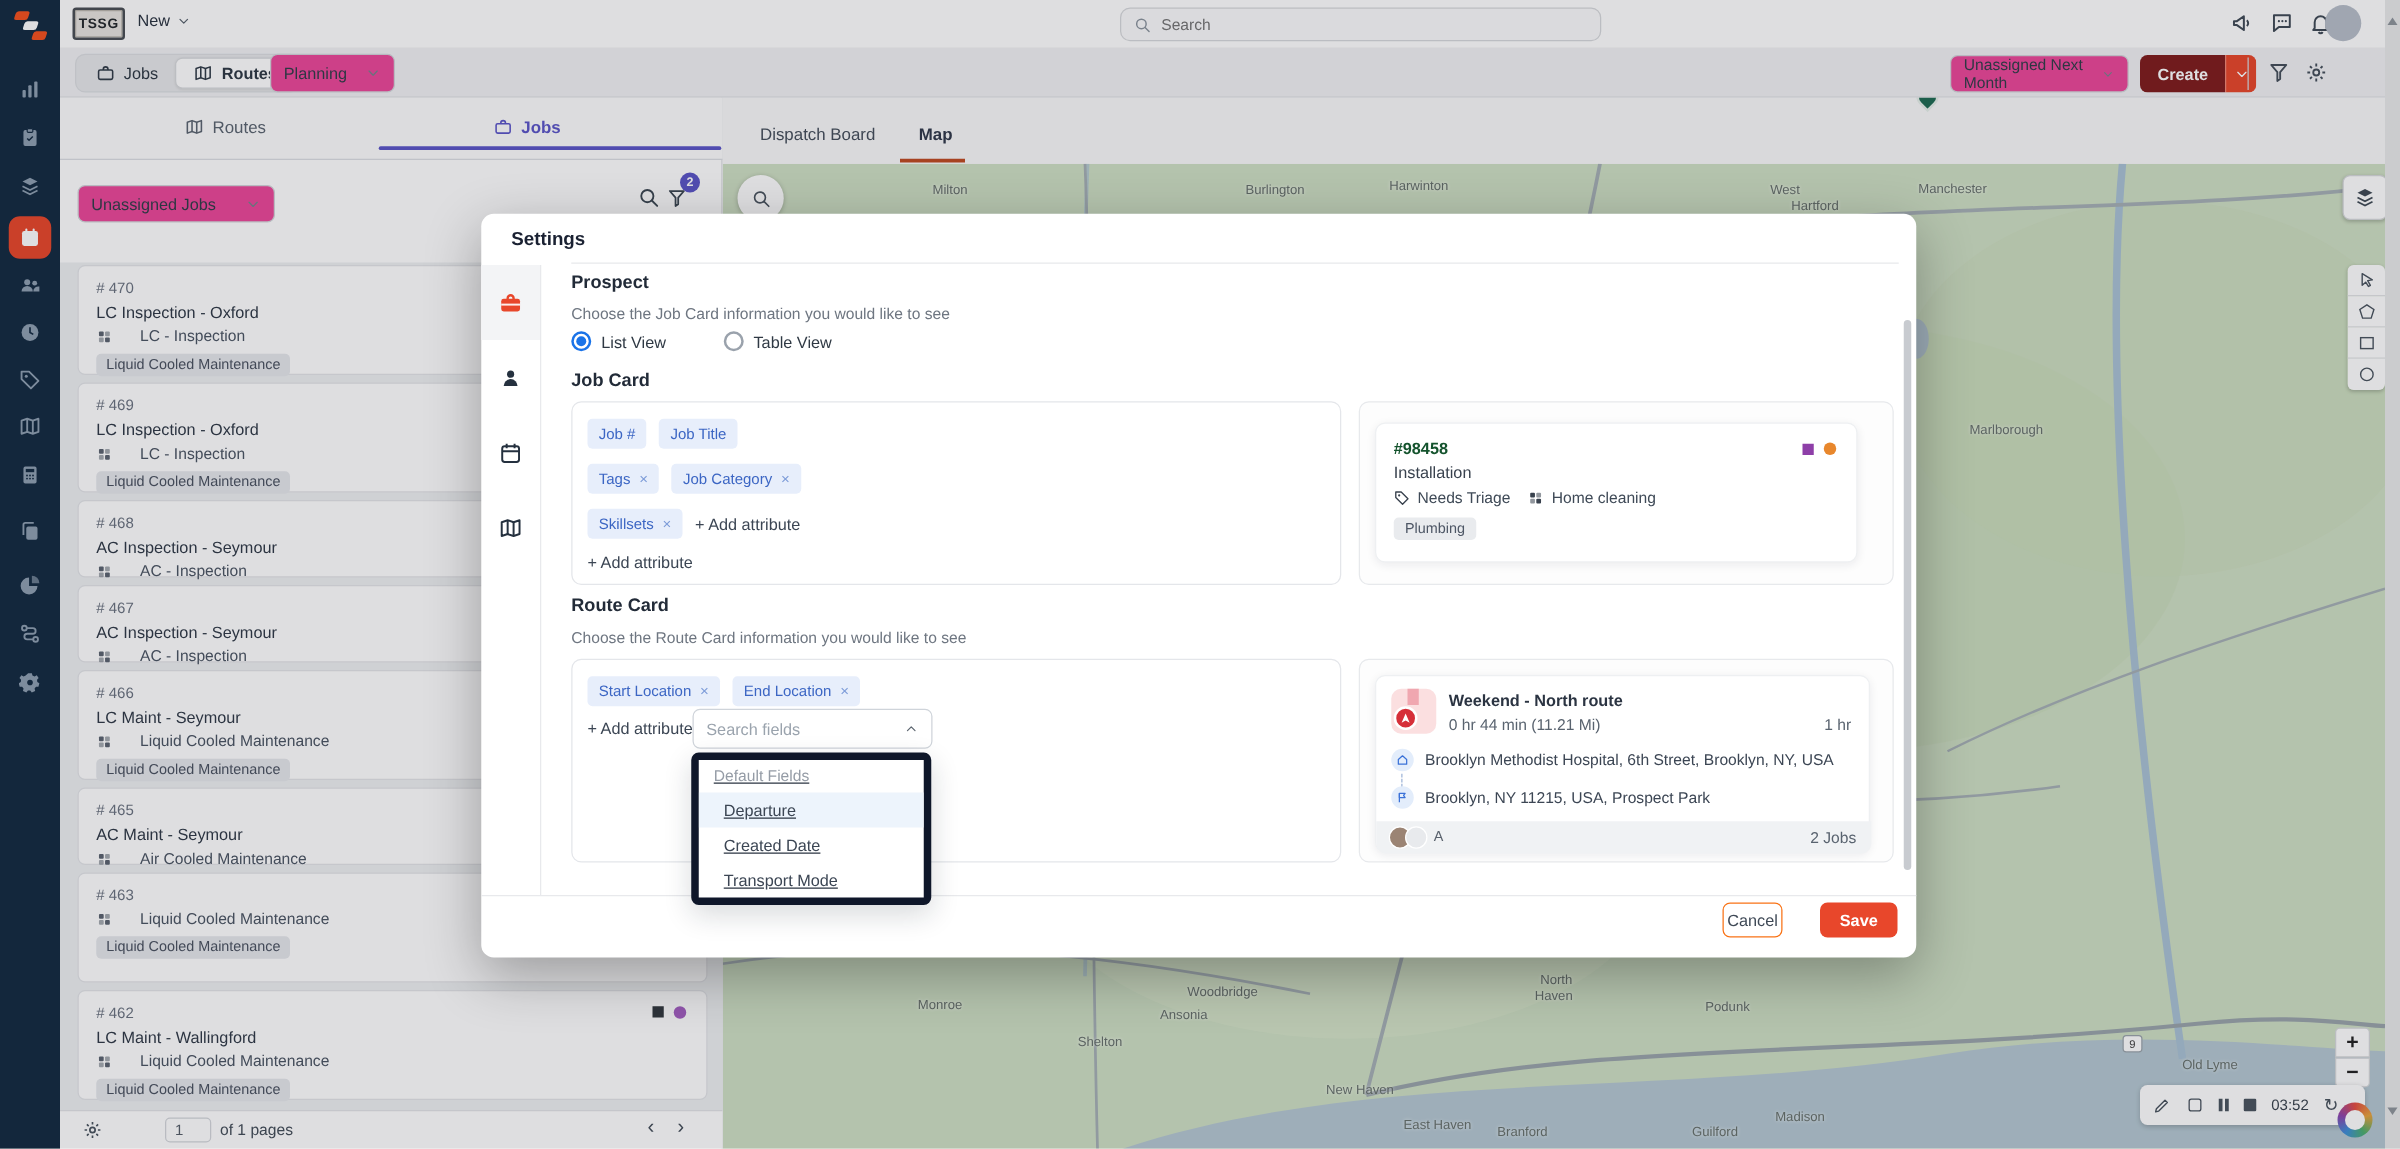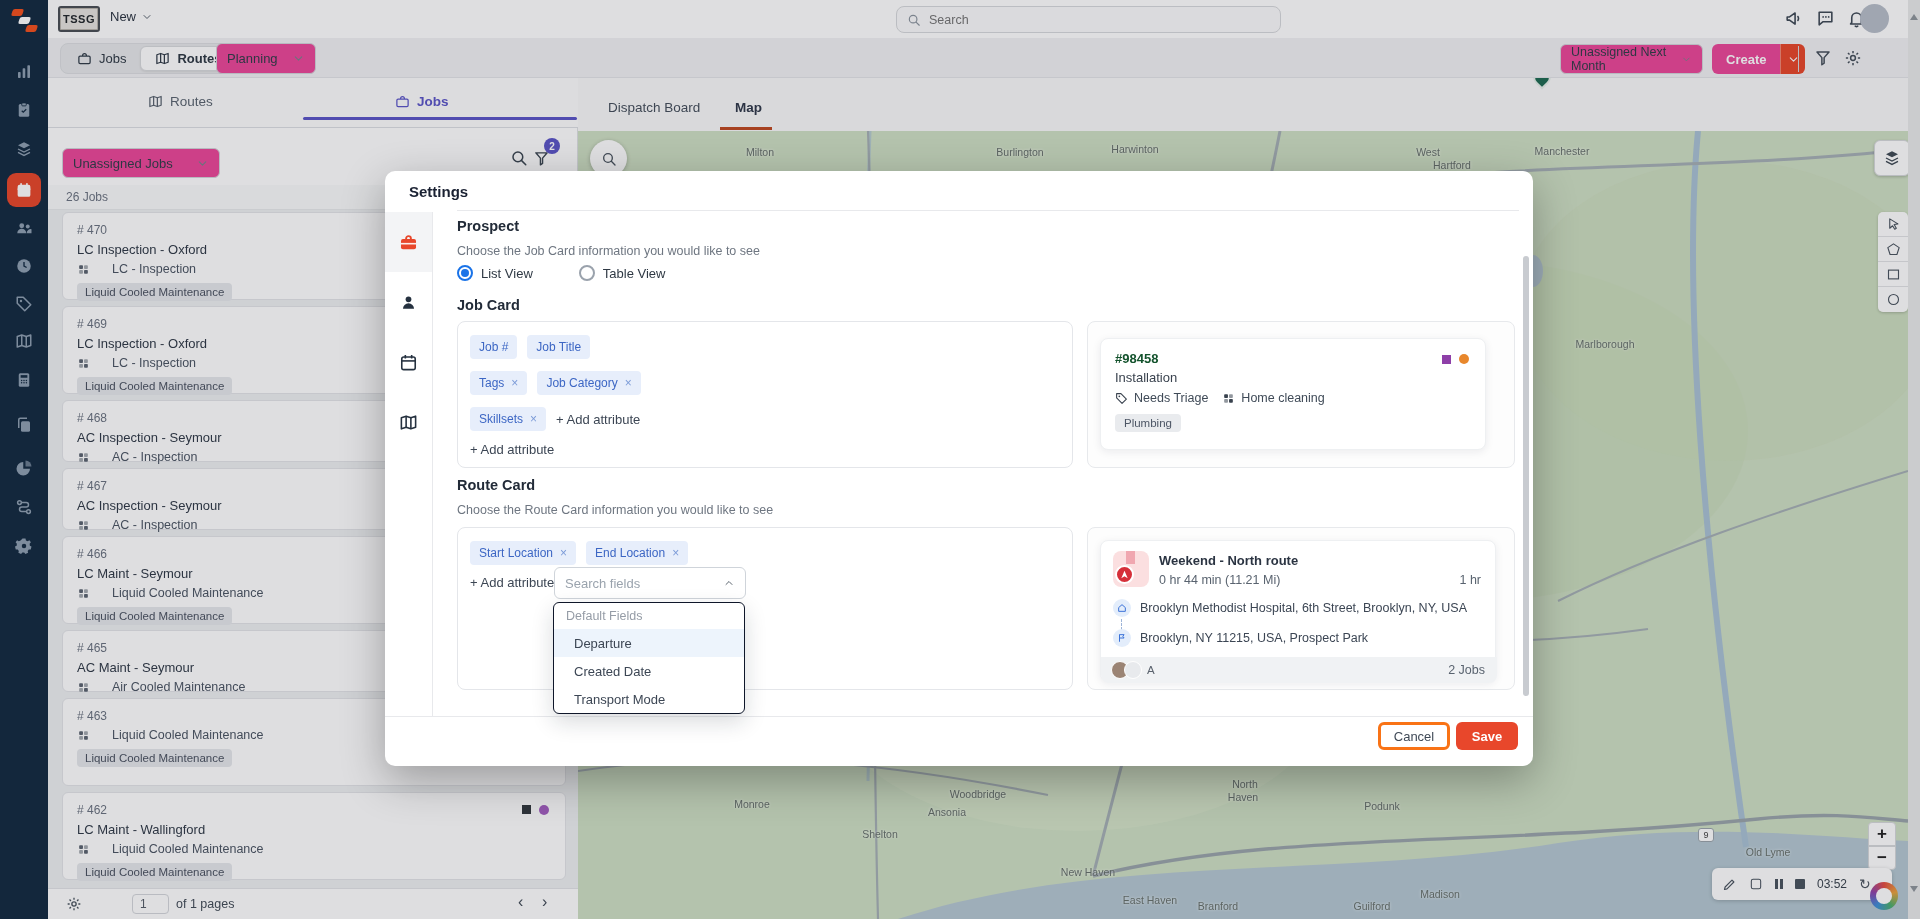--- a/index.html
+++ b/index.html
@@ -26,21 +26,21 @@
 
   
   #toolbar { position:absolute; left:48px; top:38px; width:1860px; height:40px; background:#f1f2f4; border-bottom:1px solid #e3e5e8; z-index:4; }
   #seg { position:absolute; left:12px; top:5px; height:31px; background:#e7e8ea; border:1px solid #dcdee1; border-radius:8px; display:flex; padding:2px; }
   .seg-btn { display:flex; align-items:center; gap:7px; padding:0 14px; font-size:13px; color:#2e3944; border-radius:6px; }
   .seg-btn.active { background:#fff; border:1px solid #d8dadd; box-shadow:0 1px 2px rgba(0,0,0,.08); font-weight:700; }
   .select { border:1px solid #d3d6da; background:#ec4899; border-radius:6px; display:flex; align-items:center; justify-content:space-between; padding:0 10px; font-size:13px; color:#323d49; }
   #planning { position:absolute; left:168px; top:5px; width:100px; height:31px; }
   #view-filter { position:absolute; left:1512px; top:6px; width:143px; height:30px; }
   #create { position:absolute; left:1664px; top:6px; height:30px; display:flex; border-radius:6px; overflow:hidden; }
-  #create .main { background:#ec4899; color:#fff; font-size:13px; font-weight:700; display:flex; align-items:center; padding:0 14px; }
+  #create .main { background:#7f1d1d; color:#fff; font-size:13px; font-weight:700; display:flex; align-items:center; padding:0 14px; }
   #create .chev { background:#e8472b; border-left:1px solid rgba(255,255,255,.35); width:25px; display:flex; align-items:center; justify-content:center; color:#fff; }
   #tb-divider { position:absolute; left:1750px; top:8px; width:1px; height:26px; background:#d6d8db; }
   .tb-ic { position:absolute; top:11px; width:18px; height:18px; color:#454f5a; }
 
   
   #left-pane { position:absolute; left:48px; top:78px; width:530px; height:841px; background:#fff; border-right:1px solid #dfe1e4; z-index:3; }
   #lp-tabs { position:absolute; left:0; top:0; width:530px; height:50px; border-bottom:1px solid #dcdfe3; background:#fdfdfd; }
   .lp-tab { position:absolute; top:16px; display:flex; gap:7px; align-items:center; font-size:13.5px; }
   #lp-underline { position:absolute; left:255px; top:39px; width:274px; height:3px; background:#5b55c8; border-radius:2px; }
   #lp-sub { position:absolute; left:0; top:50px; width:530px; height:57px; }
@@ -124,39 +124,39 @@
   #jp-num { position:absolute; left:14px; top:12px; font-size:13px; font-weight:700; color:#14532d; }
   #jp-sq { position:absolute; right:34px; top:16px; width:9px; height:9px; background:#8e3fa8; }
   #jp-dot { position:absolute; right:16px; top:15px; width:10px; height:10px; border-radius:50%; background:#e8872c; }
   #jp-title { position:absolute; left:14px; top:31px; font-size:13px; color:#39424e; }
   #jp-meta { position:absolute; left:14px; top:52px; display:flex; align-items:center; gap:6px; font-size:12.5px; color:#3f4a57; }
   #jp-meta .ic { width:13px; height:13px; color:#39424e; }
   #jp-chip { position:absolute; left:14px; top:75px; background:#e9ebee; color:#4d5665; font-size:11.5px; padding:3px 9px; border-radius:4px; }
   #sf-select { position:absolute; left:96px; top:39px; width:192px; height:32px; border:1px solid #cfd4da; border-radius:6px; background:#fff; display:flex; align-items:center; justify-content:space-between; padding:0 10px; }
   #sf-select input { border:none; outline:none; width:140px; font-size:13px; color:#3c4654; font-family:"Liberation Sans",sans-serif; }
   #sf-select input::placeholder { color:#9aa3ad; }
-  #dropdown { position:absolute; left:168px; top:431px; width:192px; background:#fff; border:1px solid #0f172a; border-radius:6px; box-shadow:0 8px 22px rgba(20,30,45,.16); z-index:5; overflow:hidden; }
+  #dropdown { position:absolute; left:168px; top:431px; width:192px; background:#fff; border:6px solid #0f172a; border-radius:6px; box-shadow:0 8px 22px rgba(20,30,45,.16); z-index:5; overflow:hidden;text-decoration:underline; }
   #dd-group { height:26px; display:flex; align-items:center; padding-left:12px; font-size:12.5px; color:#959ca6; }
   .dd-item { height:28px; display:flex; align-items:center; padding-left:20px; font-size:13px; color:#3c4654; }
   .dd-item.hl { background:#edf4fc; }
   #rp-iconblk { position:absolute; left:12px; top:10px; width:36px; height:36px; background:#fbdfe0; border-radius:8px; }
   #rp-iconblk .bar { position:absolute; left:13px; top:0; width:9px; height:13px; background:#f0a7b0; }
   #rp-iconblk .circ { position:absolute; left:2px; top:14px; width:19px; height:19px; border-radius:50%; background:#d62f39; border:2px solid #fff; display:flex; align-items:center; justify-content:center; color:#fff; }
   #rp-title { position:absolute; left:58px; top:12px; font-size:13px; font-weight:700; color:#2b3442; }
   #rp-dur { position:absolute; left:58px; top:32px; font-size:12.5px; color:#59636f; }
   #rp-eta { position:absolute; right:14px; top:32px; font-size:12.5px; color:#59636f; }
   .stop-row { position:absolute; left:12px; display:flex; align-items:center; gap:9px; font-size:12.5px; color:#3c4654; }
   .stop-ic { width:18px; height:18px; border-radius:50%; background:#e3edfb; display:flex; align-items:center; justify-content:center; color:#3b72d8; }
   #rp-connector { position:absolute; left:20px; top:78px; height:11px; border-left:1px dashed #9db4d8; }
   #rp-footer { position:absolute; left:0; top:116px; width:396px; height:26px; background:#f0f2f4; border-radius:0 0 8px 8px; }
   .av { position:absolute; top:4px; width:18px; height:18px; border-radius:50%; border:1.5px solid #fff; }
   #rp-jobs { position:absolute; right:12px; top:6px; font-size:12.5px; color:#59636f; }
   #m-scroll { position:absolute; left:1138px; top:85px; width:6px; height:440px; background:#c8cbd0; border-radius:3px; }
   #m-footer-line { position:absolute; left:0; top:545px; width:1148px; height:1px; background:#e8e9ec; }
-  #btn-cancel { position:absolute; left:993px; top:551px; width:72px; height:28px; border:3px solid #f97316; border-radius:6px; background:#fff; font-size:13px; color:#3f4956; display:flex; align-items:center; justify-content:center; }
+  #btn-cancel { position:absolute; left:993px; top:551px; width:48px; height:28px; border:1px solid #f97316; border-radius:6px; background:#fff; font-size:13px; color:#3f4956; display:flex; align-items:center; justify-content:center; }
   #btn-save { position:absolute; left:1071px; top:551px; width:62px; height:28px; border-radius:6px; background:#e8472b; font-size:13px; font-weight:700; color:#fff; display:flex; align-items:center; justify-content:center; }
 </style>
 </head>
 <body>
 
 <svg width="0" height="0" style="position:absolute">
 <defs>
 <symbol id="i-mag" viewBox="0 0 24 24">
         <circle cx="10.5" cy="10.5" r="6.5" fill="none" stroke="currentColor" stroke-width="2"></circle>
         <line x1="15.5" y1="15.5" x2="21" y2="21" stroke="currentColor" stroke-width="2" stroke-linecap="round"></line>
@@ -456,21 +456,20 @@
         </svg>
     </div>
   </div>
   <svg id="lp-search" class="ic">
       <use href="#i-mag"></use>
     </svg>
   <svg id="lp-funnel" class="ic">
       <use href="#i-funnel"></use>
     </svg>
   <div id="lp-badge">2</div>
-  <div id="lp-count">26 Jobs</div>
 
   <div id="lp-list">
     <div class="jcard" style="top:2px;height:88px">
       <div class="jnum"># 470</div>
       <div class="jtitle">LC Inspection - Oxford</div>
       <div class="jcat">
           <svg class="ic">
             <use href="#i-grid"></use>
           </svg>
           <span>LC - Inspection</span>

